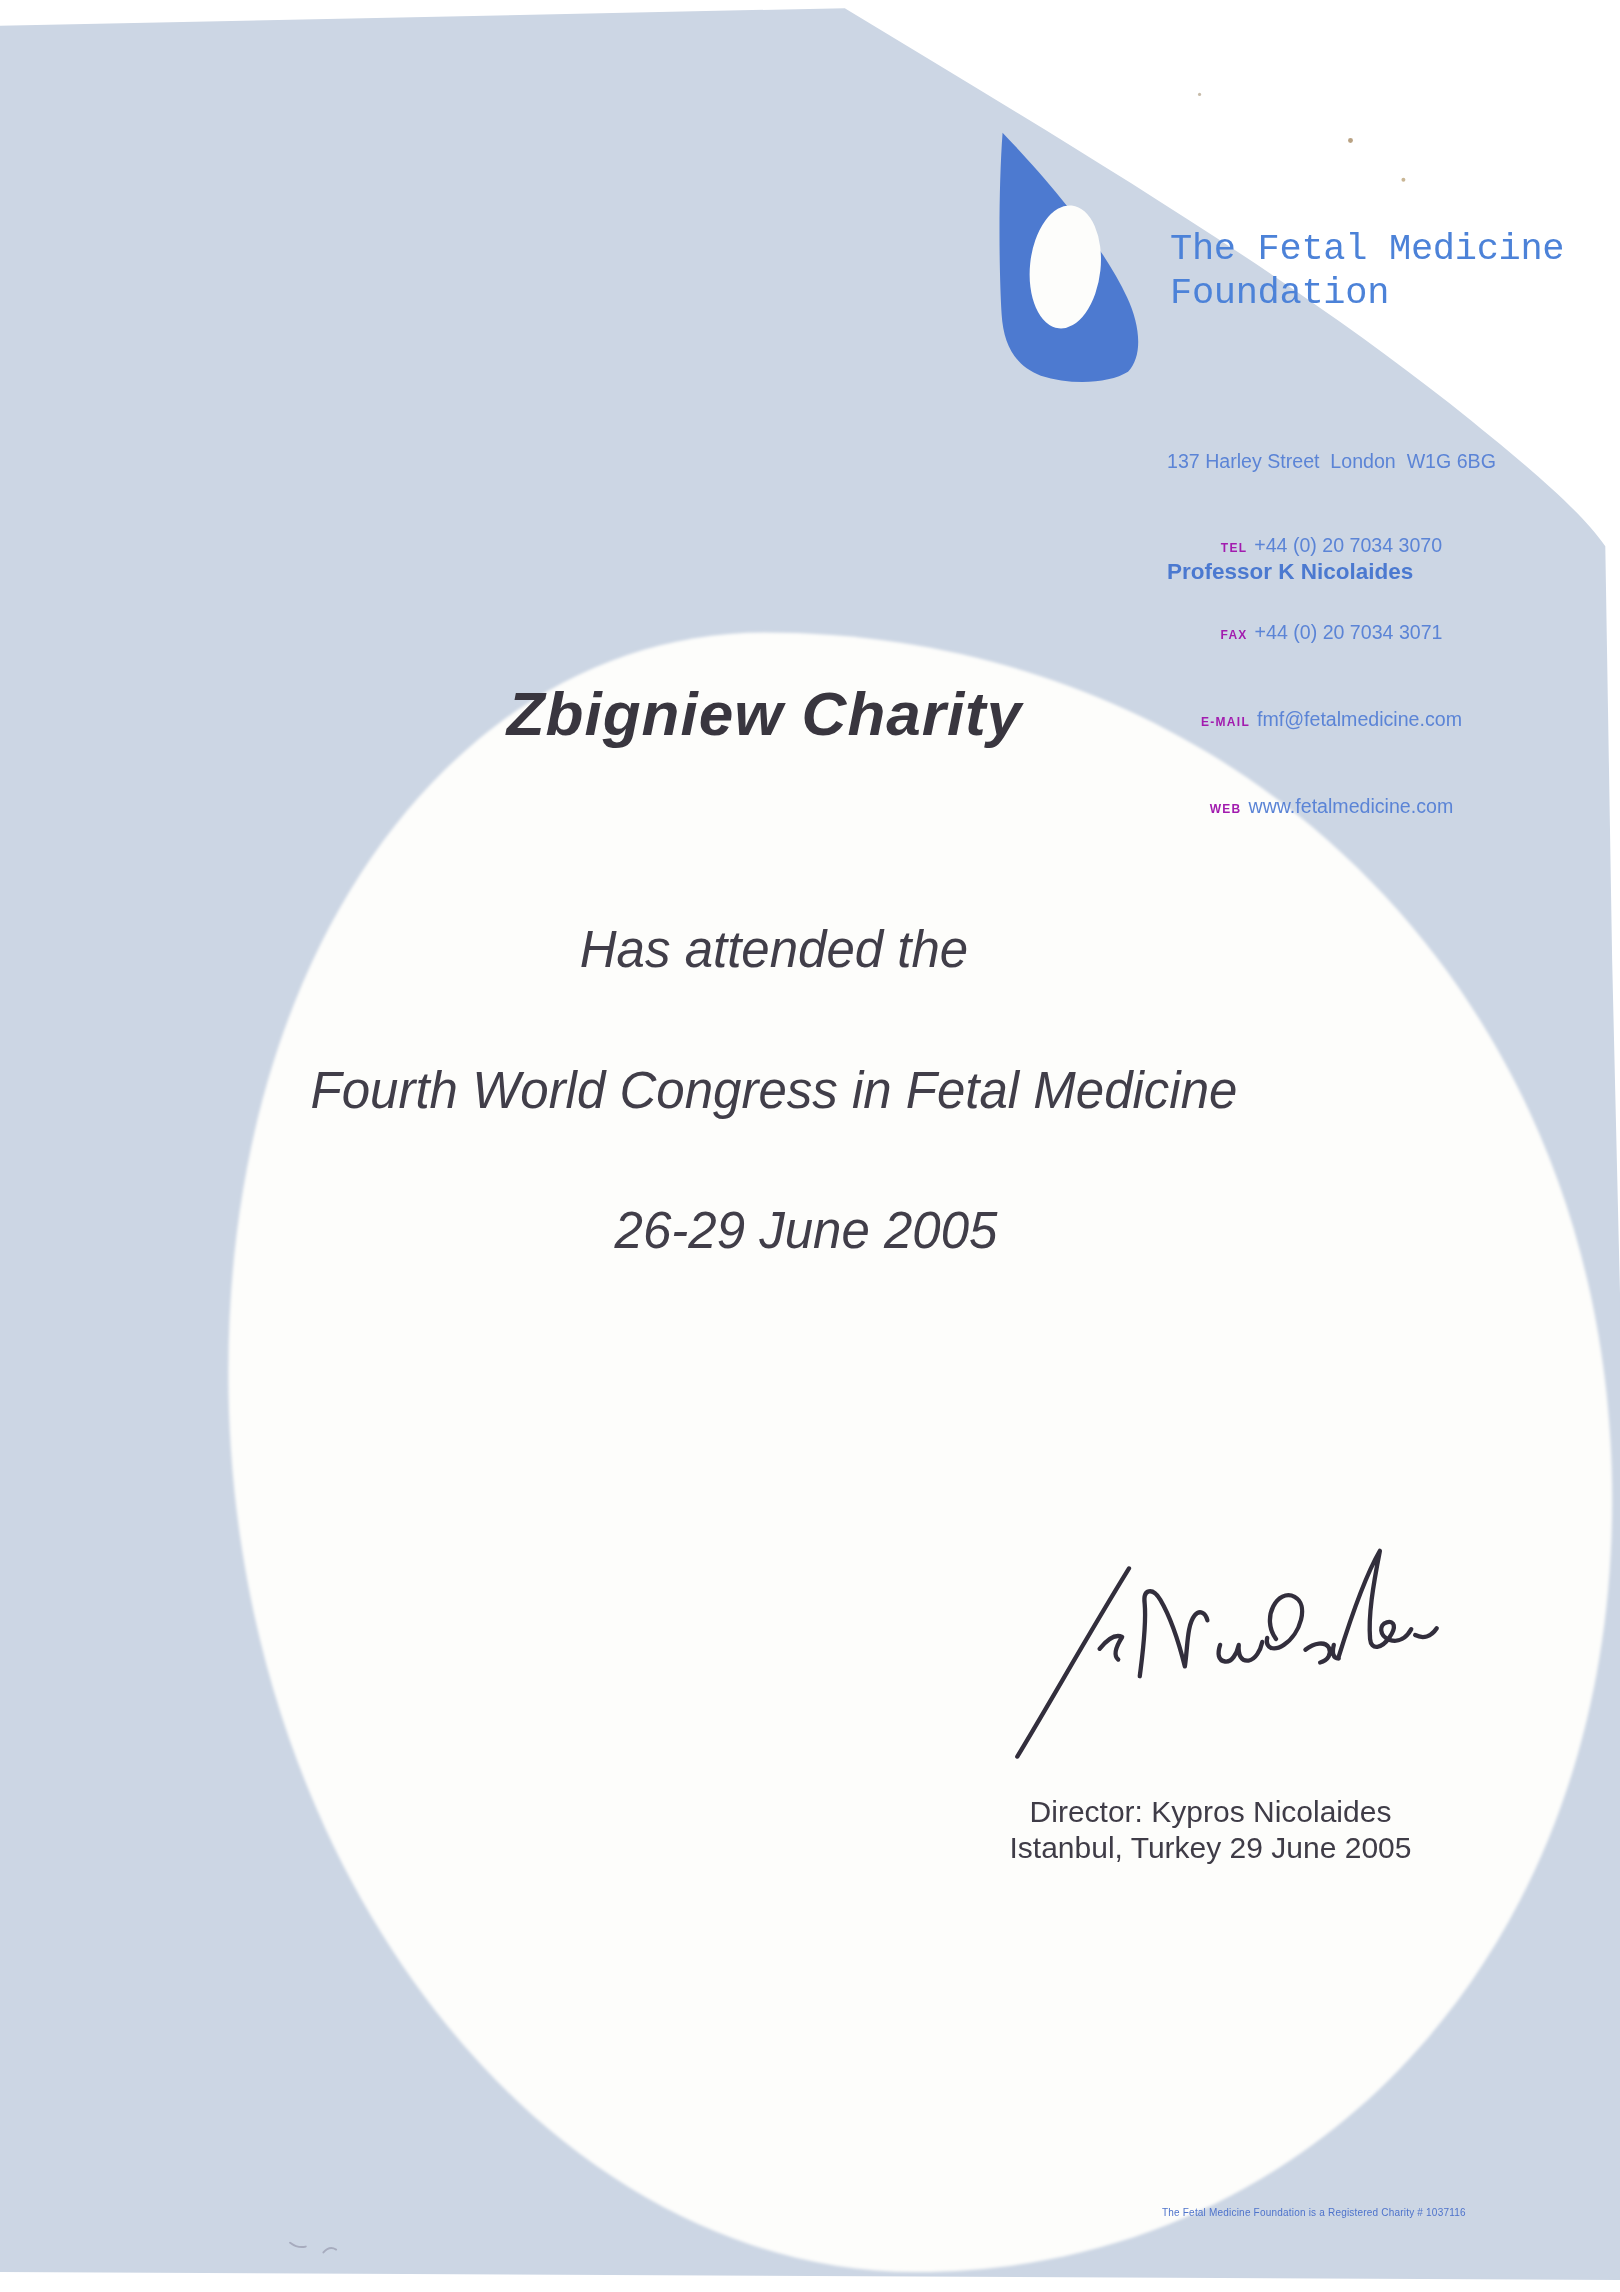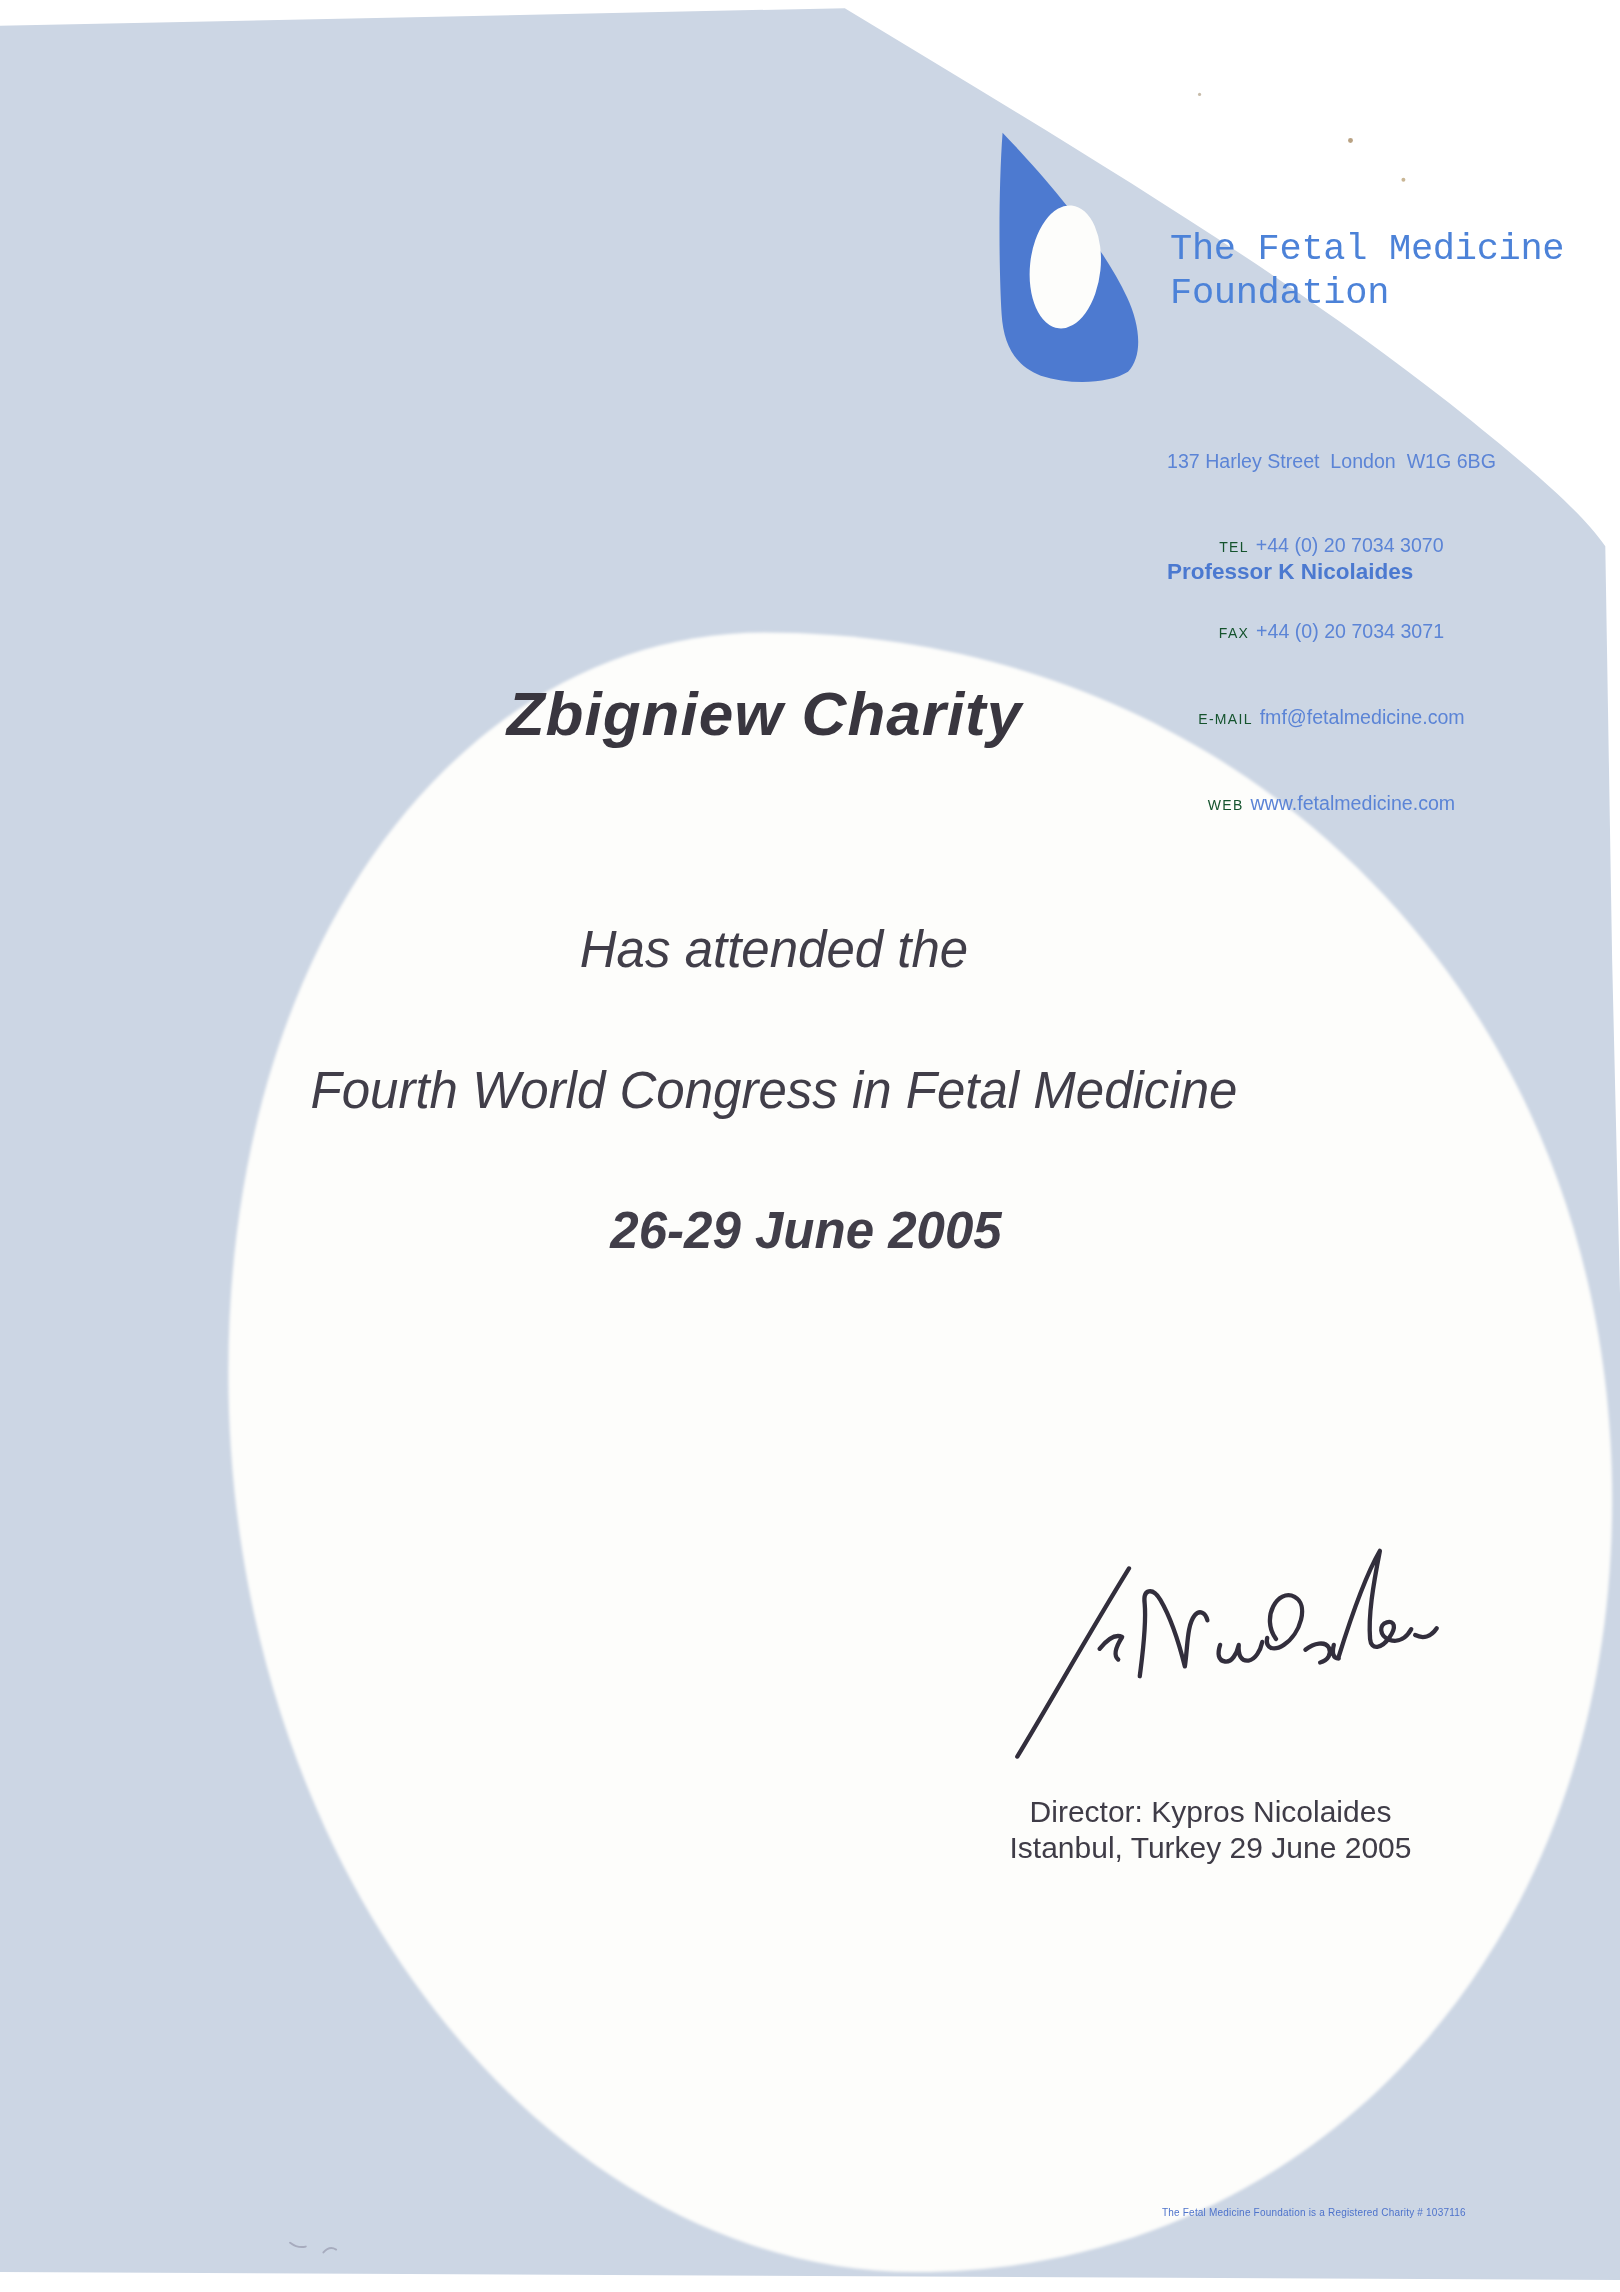--- a/index.html
+++ b/index.html
@@ -5,31 +5,31 @@
   html,body{margin:0;padding:0;background:#ffffff;}
   #page{position:relative;width:1620px;height:2293px;background:#ffffff;overflow:hidden;
         font-family:"Liberation Sans", sans-serif;}
   #bg{position:absolute;left:0;top:0;width:1620px;height:2293px;}
   .abs{position:absolute;}
 
   
   .brand-title{left:1170px;top:227px;font-size:37px;line-height:44px;color:#4c82d8;
                letter-spacing:-0.3px;font-weight:400;font-family:Liberation Mono, monospace;}
   .contact{left:1167px;top:391px;font-size:19.6px;line-height:28px;color:#5b84d6;white-space:pre;text-align:center;}
-  .contact .lbl{font-size:14px;font-weight:400;letter-spacing:1.3px;color:#14532d;margin-right:6.9px;}
+  .contact .lbl{font-size:12px;font-weight:700;letter-spacing:1.3px;color:#a21caf;margin-right:6.9px;}
   .professor{left:1167px;top:559px;font-size:22.5px;font-weight:700;color:#4b79d0;}
 
   
   .cert-line{left:39px;width:1470px;text-align:center;color:#413e49;font-style:italic;
              font-size:51px;white-space:nowrap;}
   .recipient{left:0px;top:678px;width:1529px;font-size:62px;font-weight:700;color:#39363f;
              letter-spacing:1px;}
   .l-has{top:920px;}
   .l-congress{top:1061px;}
-  .l-date{top:1201px;left:71px;font-weight:bold;}
+  .l-date{top:1201px;left:71px;}
 
   .director-block{left:995px;top:1786px;width:431px;text-align:center;font-size:30px;
                   line-height:36px;color:#3f3c47;white-space:nowrap;margin-top:8px;}
 
   .charity{left:1162px;top:2207px;font-size:10px;letter-spacing:0.2px;color:#4e73cb;white-space:nowrap;}
 </style>
 </head>
 <body>
 
 <div id="page">

